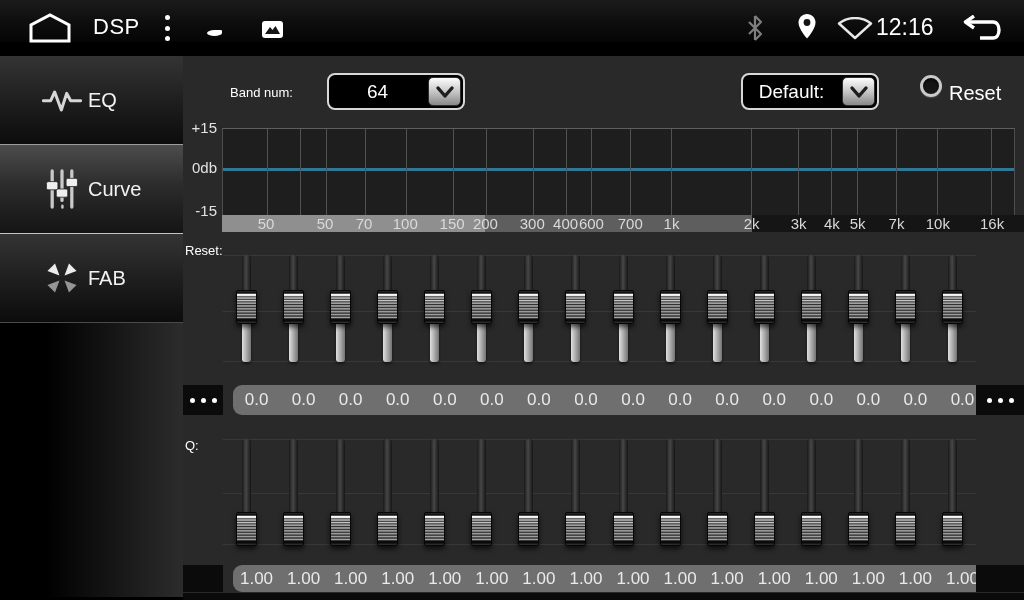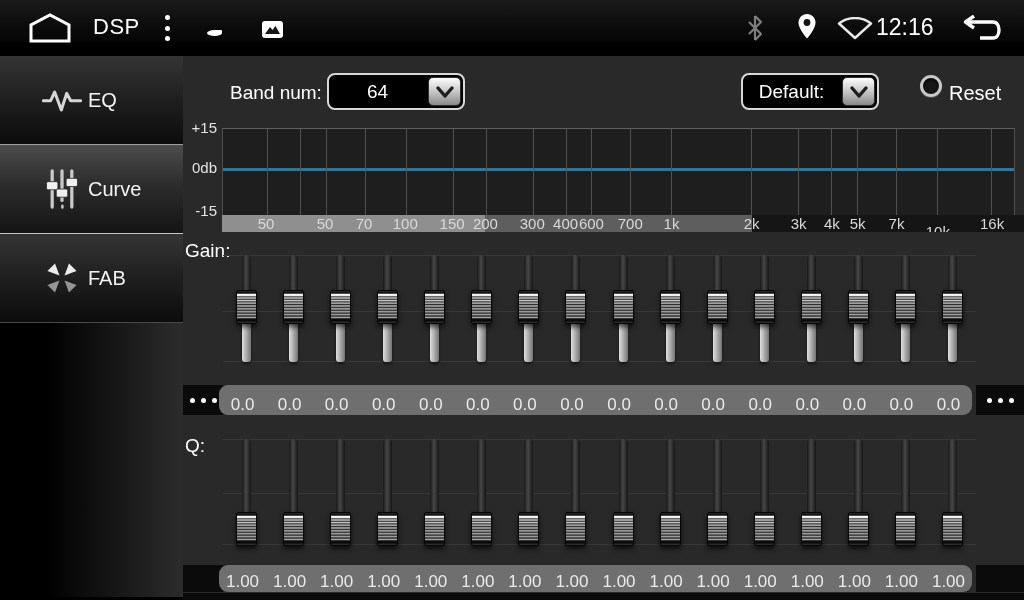--- a/index.html
+++ b/index.html
@@ -40,21 +40,21 @@
   .side-item.sep-dim    { border-bottom:1px solid #4a4a4a; }
   .side-item.selected {
     background:linear-gradient(180deg,#4c4c4c 0%,#2c2c2c 45%,#141414 100%);
     border-bottom:1px solid #c4c4c4;
   }
   .side-icon { position:absolute; left:42px; width:40px; height:48px; display:flex; align-items:center; justify-content:center; }
   .side-label { position:absolute; left:88px; font-size:20px; color:#f2f2f2; }
   #side-rest { height:274px; background:linear-gradient(90deg,#000 25%,#2c2c2c 100%); }
   
   #main { position:absolute; left:183px; top:56px; width:841px; height:544px; background:#292929; }
-  .lbl19 { position:absolute; font-size:19px; color:#fff; line-height:26px; }
+  .lbl19 { position:absolute; font-size:13px; color:#fff; line-height:26px; }
   
   .dropdown { position:absolute; width:138px; height:37px; background:#000;
     border:2px solid #d8d8d8; border-radius:8px; display:flex; align-items:center; cursor:pointer; }
   .dd-value { flex:1; text-align:center; color:#fff; font-size:19px; }
   .dd-btn { width:33px; height:29px; margin:2px; border-radius:5px; border:1px solid #2e2e2e;
     background:linear-gradient(180deg,#fdfdfd 0%,#cdcdcd 45%,#898989 100%);
     display:flex; align-items:center; justify-content:center; }
   
   #reset-radio { position:absolute; left:737px; top:19px; width:22px; height:22px; border-radius:50%;
     border:3px solid #c9c9c9; background:#161616;
@@ -86,21 +86,21 @@
       #1c1c1c 78%,#a8a8a8 83%,#0e0e0e 87%,#090909 93%,#353535 100%);
     box-shadow:0 3px 5px rgba(0,0,0,.65); }
   #gain-row { top:196px; height:118px; }
   #gain-row .track-dark { top:3px; bottom:8px; }
   #gain-row .track-light { top:47%; bottom:8px; }
   #gain-row .thumb { top:46.5%; transform:translateY(-50%); }
   #q-row { top:381px; height:112px; }
   #q-row .track-dark { top:2px; bottom:4px; }
   #q-row .thumb { bottom:3px; }
   
-  .values-strip { position:absolute; left:36px; width:753px; background:#6f6f6f; display:flex; align-items:flex-end;border-radius:9px; }
+  .values-strip { position:absolute; left:50px; width:753px; background:#6f6f6f; display:flex; align-items:center;border-radius:9px; }
   .value-cell { flex:1; text-align:center; font-size:17px; color:#eaeaea; }
   .more-btn { position:absolute; top:0; height:100%; background:#0b0b0b; display:flex;
     align-items:center; justify-content:center; gap:6px; cursor:pointer; }
   .more-btn i { width:5px; height:5px; border-radius:50%; background:#fff; }
   .end-cap { position:absolute; top:0; height:100%; background:#0b0b0b; }
   #gain-values-wrap, #q-values-wrap { position:absolute; left:0; width:841px; }
   #gain-values-wrap { top:329px; height:30px; }
   #q-values-wrap { top:509px; height:27px; }
   #bottom-bar { position:absolute; left:0; top:537px; width:841px; height:7px; background:#0a0a0a; }
   svg { display:block; }
@@ -259,26 +259,26 @@
           <span class="freq-label" style="left: 310.3px;">300</span>
           <span class="freq-label" style="left: 343.6px;">400</span>
           <span class="freq-label" style="left: 369.4px;">600</span>
           <span class="freq-label" style="left: 408.3px;">700</span>
           <span class="freq-label" style="left: 449.5px;">1k</span>
           <span class="freq-label" style="left: 529.7px;">2k</span>
           <span class="freq-label" style="left: 576.6px;">3k</span>
           <span class="freq-label" style="left: 609.8px;">4k</span>
           <span class="freq-label" style="left: 635.6px;">5k</span>
           <span class="freq-label" style="left: 674.5px;">7k</span>
-          <span class="freq-label" style="left: 715.8px; margin-top: 8px;">10k</span>
+          <span class="freq-label" style="left: 715.8px;">10k</span>
           <span class="freq-label" style="left: 770.1px;">16k</span>
         </div>
     </div>
 
-    <span class="lbl19" style="left:2px; top:182px;">Gain:</span>
+    <span class="lbl19" style="left:2px; top:182px;">Reset:</span>
     <div id="gain-row" class="slider-row">
       <div class="row-line" style="top:3px;"></div>
       <div class="row-line" style="top:50%;"></div>
       <div class="row-line" style="bottom:8px;"></div>
     <div class="slider-cell">
           <div class="track-dark"></div>
           <div class="track-light"></div>
           <div class="thumb"></div>
         </div>
         <div class="slider-cell">

